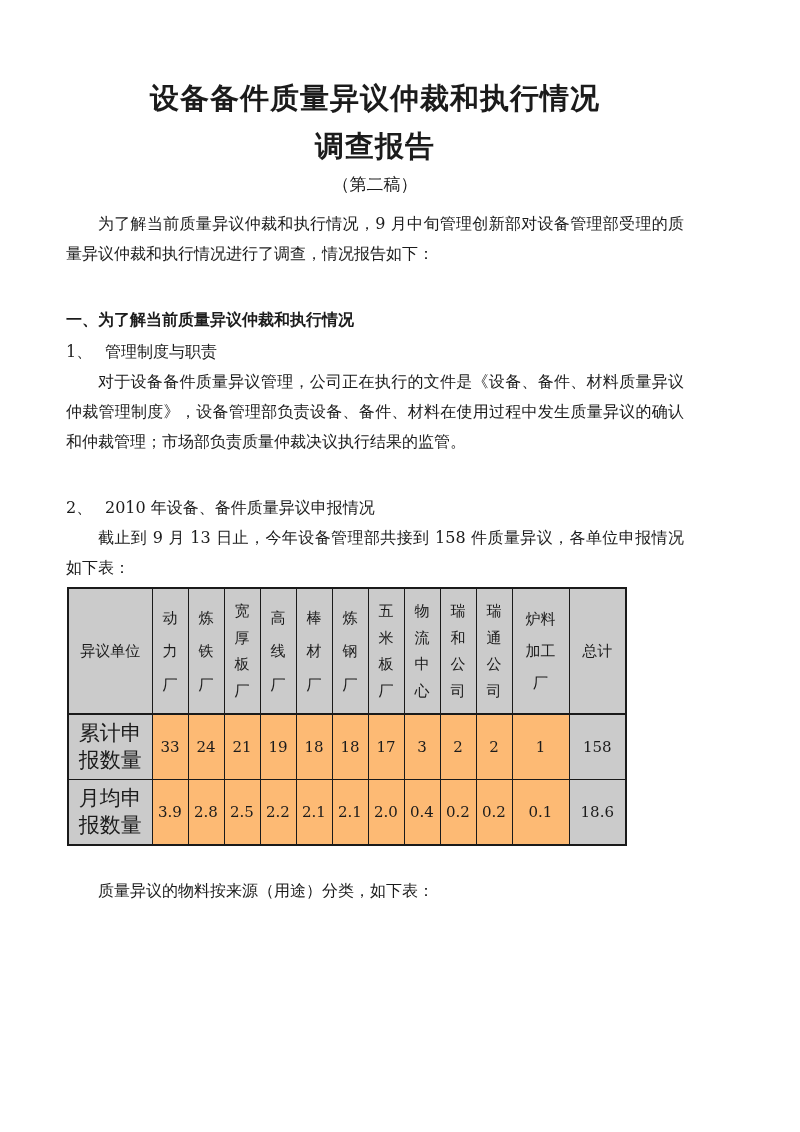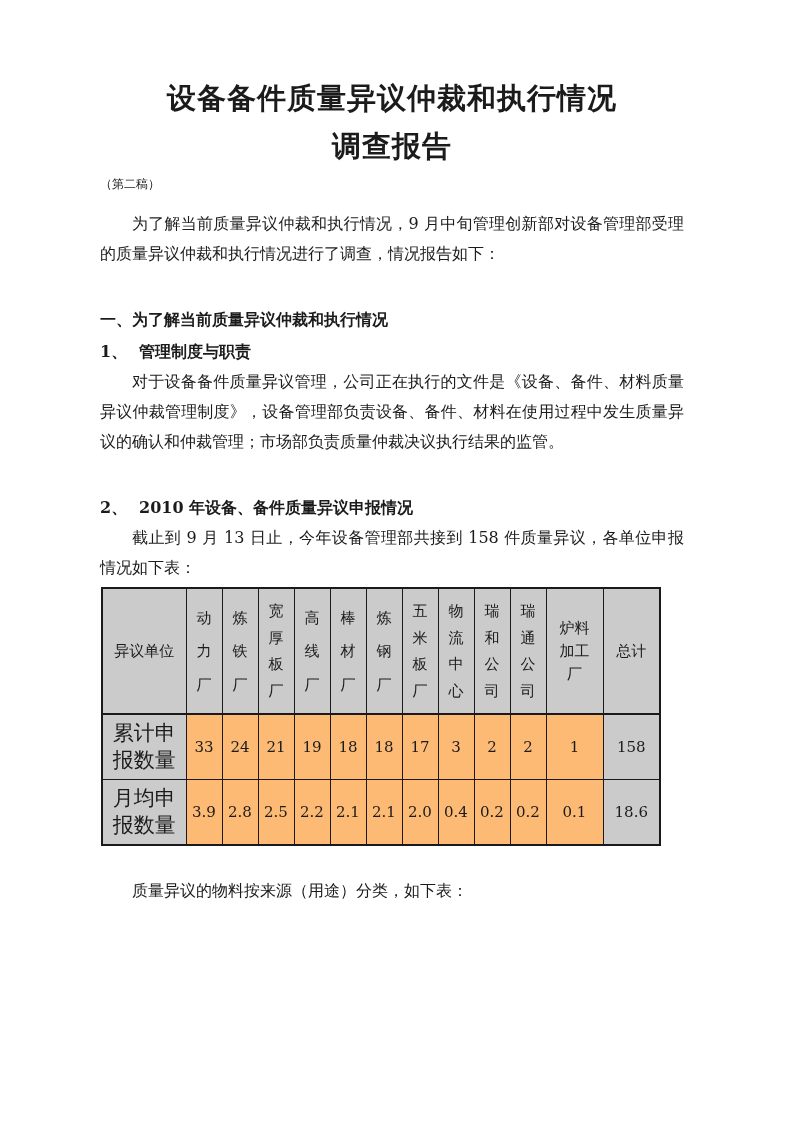--- a/index.html
+++ b/index.html
@@ -5,32 +5,32 @@
   html, body { margin: 0; padding: 0; background: #ffffff; }
   .page {
     width: 800px; height: 1132px;
     background: #ffffff;
     color: #1b1b1b;
     font-family: "DejaVu Serif", "Liberation Serif", serif;
     overflow: hidden;
     position: relative;
     margin: 0 auto;
   }
-  .content { padding: 74px 116px 0 100px; }
+  .content { padding: 74px 116px 0 66px; }
 
   .doc-title {
     text-align: center;
     font-size: 29px;
     font-weight: 700;
     line-height: 48px;
     letter-spacing: 1px;
   }
   .subtitle {
-    text-align: left;
-    font-size: 12px;
+    text-align: center;
+    font-size: 17px;
     line-height: 21px;
     margin-top: 4px;
   }
 
   .para {
     font-size: 16px;
     line-height: 30px;
     text-align: justify;
     margin: 0;
   }
@@ -38,21 +38,21 @@
   .intro { margin-top: 14px; }
 
   .h-sec {
     font-size: 16px;
     font-weight: 700;
     line-height: 30px;
     margin: 36px 0 0 0;
   }
   .h-sub {
     font-size: 16px;
-    font-weight: 700;
+    font-weight: 400;
     line-height: 30px;
     margin: 2px 0 0 0;
   }
   .h-sub .h-num { display: inline-block; width: 39px; }
   .mt-lg { margin-top: 36px; }
 
   .tbl-caption {
     text-align: center;
     font-size: 14px;
     line-height: 22px;
@@ -88,21 +88,21 @@
     flex-direction: column;
     justify-content: space-evenly;
     align-items: center;
     height: 116px;
     font-size: 15px;
   }
   .wrapcell {
     width: 34px;
     margin: 8px auto;
     font-size: 15px;
-    line-height: 23px;
+    line-height: 32px;
   }
   .lblwrap {
     width: 66px;
     margin: 0 auto;
     font-size: 21px;
     line-height: 27px;
     text-align: center;
   }
   .closing { margin-top: 30px; }
 </style>

